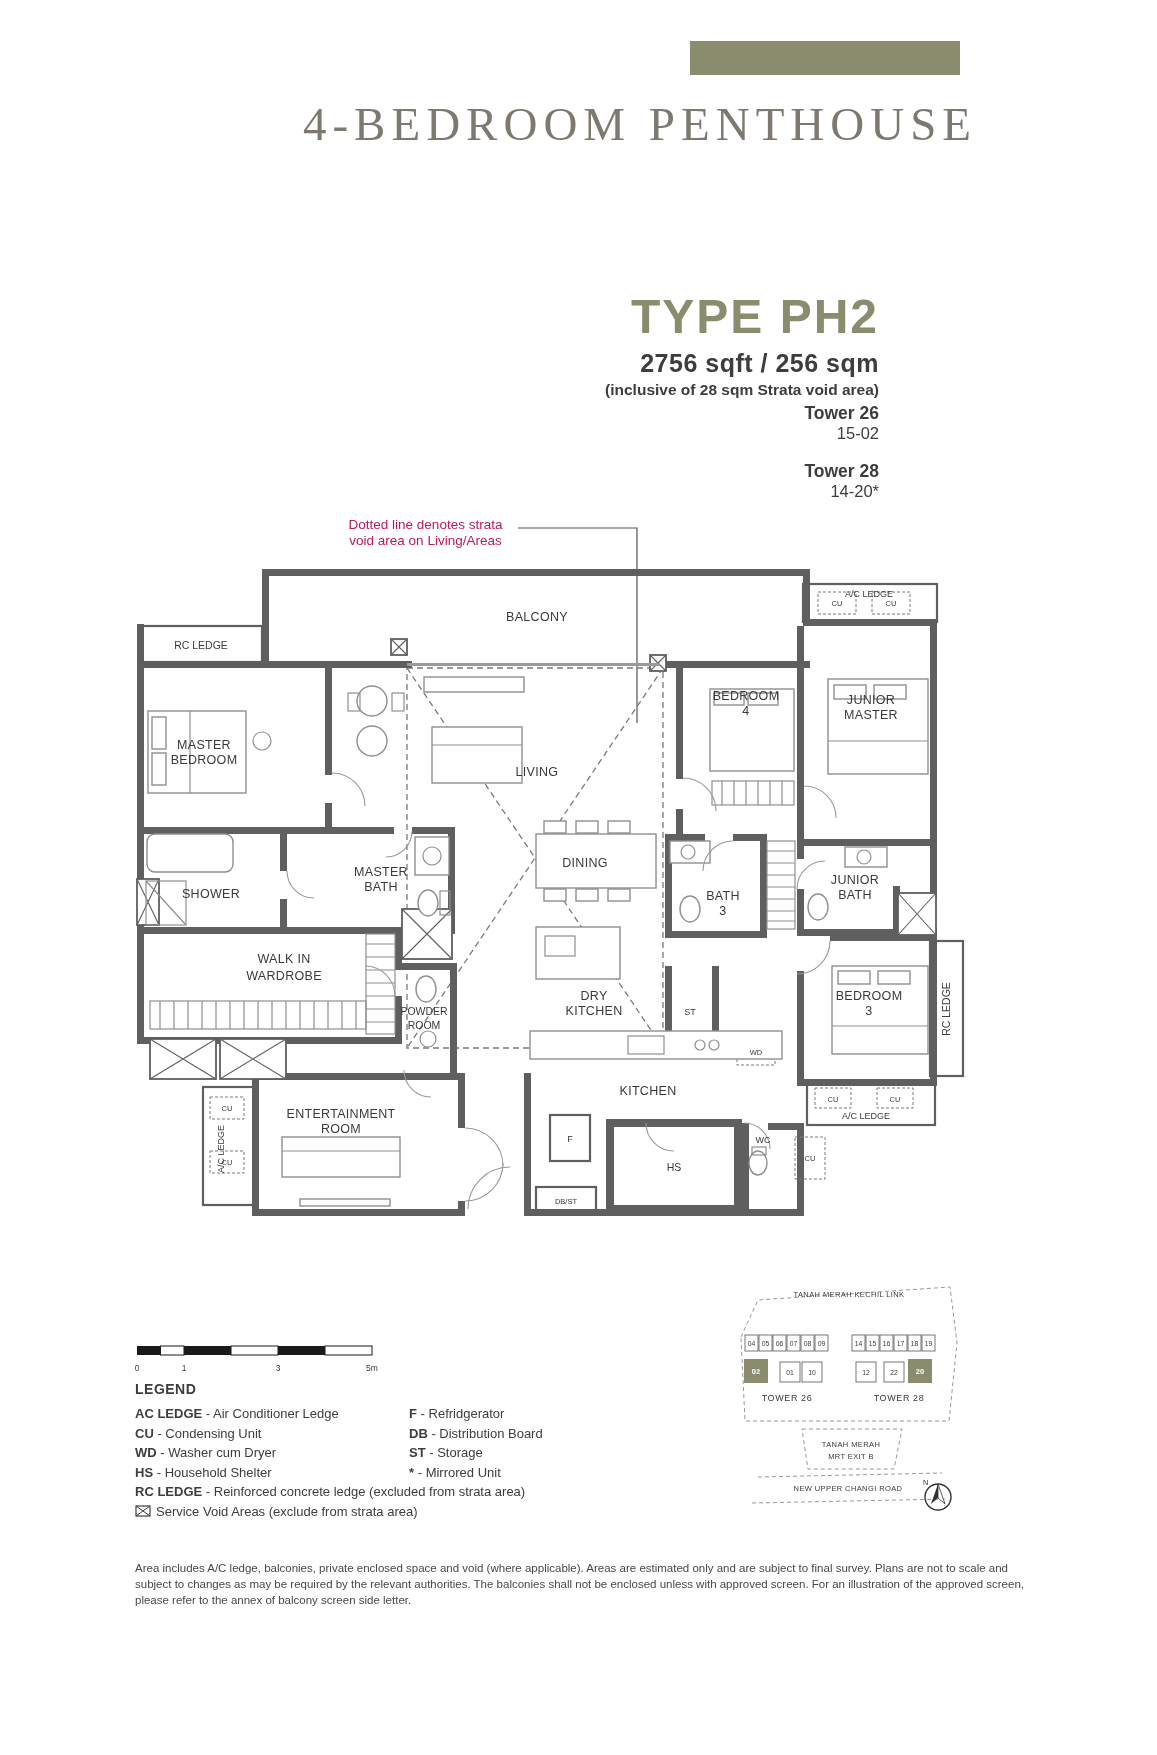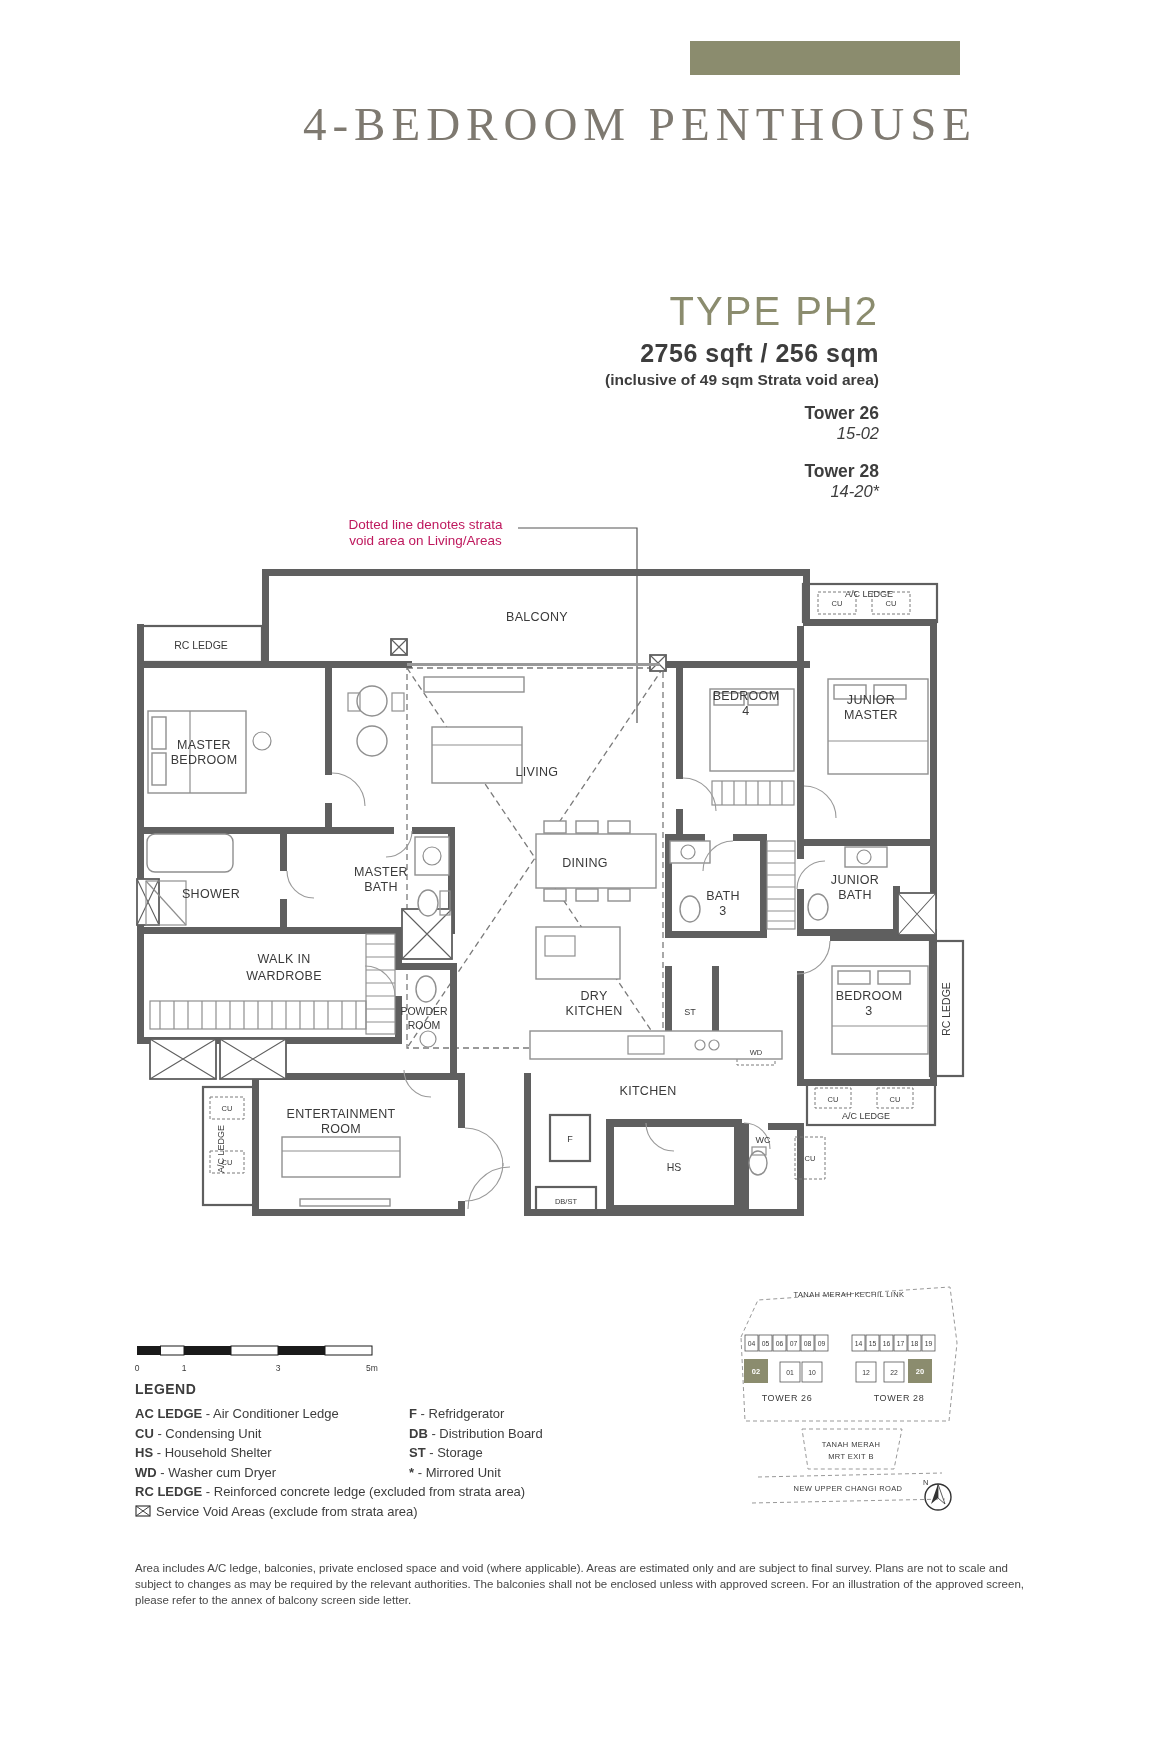--- a/index.html
+++ b/index.html
@@ -3,26 +3,26 @@
 <meta charset="utf-8">
 <style>
   html,body{margin:0;padding:0;background:#fff;}
   .page{position:relative;width:1073px;height:1755px;background:#fff;overflow:hidden;
         font-family:"Liberation Sans",sans-serif;color:#3d3d3d;margin-top:41px;}
   .accent-bar{position:absolute;left:690px;top:0;width:270px;height:34px;background:#8b8c6e;}
   .title{position:absolute;left:205px;top:56px;width:870px;text-align:center;
          font-family:"Liberation Serif",serif;font-size:47px;letter-spacing:6px;
          color:#7e7970;font-weight:400;white-space:nowrap;}
   .type-block{position:absolute;right:194px;top:248px;text-align:right;}
-  .type-label{font-size:40px;font-weight:normal;letter-spacing:2px;color:#8b8c6e;}
+  .type-label{font-size:48px;font-weight:bold;letter-spacing:2px;color:#8b8c6e;}
   .area{font-size:25px;font-weight:bold;color:#3d3d3d;margin-top:5px;letter-spacing:0.5px;}
   .area-note{font-size:15.5px;font-weight:bold;color:#3d3d3d;margin-top:3px;}
   .tower-block{position:absolute;right:194px;top:362px;text-align:right;}
   .tower-name{font-size:17.5px;font-weight:bold;}
-  .tower-unit{font-size:16.5px;margin-bottom:18px;font-style:italic;}
+  .tower-unit{font-size:16.5px;margin-bottom:18px;}
   .annotation{position:absolute;left:333px;top:476px;width:185px;text-align:center;
               font-size:13.5px;color:#be185d;line-height:1.2;}
   .plan-svg{position:absolute;left:130px;top:470px;}
   .scale-svg{position:absolute;left:130px;top:1298px;}
   .site-svg{position:absolute;left:725px;top:1238px;}
   .legend{position:absolute;left:135px;top:1340px;width:620px;font-size:13px;color:#3d3d3d;}
   .legend-title{font-weight:bold;font-size:14px;letter-spacing:0.5px;margin-bottom:9px;}
   .legend-cols{position:relative;}
   .legend-col-left{position:absolute;left:0;top:0;width:620px;}
   .legend-col-right{position:absolute;left:274px;top:0;width:300px;}
@@ -57,21 +57,21 @@
 
 <div class="page">
 
   <div class="accent-bar"></div>
 
   <div class="title">4-BEDROOM PENTHOUSE</div>
 
   <div class="type-block">
     <div class="type-label">TYPE PH2</div>
     <div class="area">2756 sqft / 256 sqm</div>
-    <div class="area-note">(inclusive of 49 sqm Strata void area)</div>
+    <div class="area-note">(inclusive of 28 sqm Strata void area)</div>
   </div>
 
   <div class="tower-block">
     <div class="tower-name">Tower 26</div>
     <div class="tower-unit">15-02</div>
     <div class="tower-name">Tower 28</div>
     <div class="tower-unit">14-20*</div>
   </div>
 
   <div class="annotation">
@@ -335,22 +335,22 @@
     <text x="278" y="1330" class="sb-lbl">3</text>
     <text x="372" y="1330" class="sb-lbl">5m</text>
   </svg>
 
   <div class="legend">
     <div class="legend-title">LEGEND</div>
     <div class="legend-cols">
       <div class="legend-col-left">
         <div class="legend-row"><b>AC LEDGE</b> <span>- Air Conditioner Ledge</span></div>
         <div class="legend-row"><b>CU</b> <span>- Condensing Unit</span></div>
+        <div class="legend-row"><b>WD</b> <span>- Washer cum Dryer</span></div>
         <div class="legend-row"><b>HS</b> <span>- Household Shelter</span></div>
-        <div class="legend-row"><b>WD</b> <span>- Washer cum Dryer</span></div>
         <div class="legend-row"><b>RC LEDGE</b> <span>- Reinforced concrete ledge (excluded from strata area)</span></div>
         <div class="legend-row">
           <svg class="legend-icon" width="16" height="12" viewBox="0 0 16 12">
             <rect x="1" y="1" width="14" height="10" fill="none" stroke="#3d3d3d" stroke-width="1.2"></rect>
             <path d="M1,1 L15,11 M15,1 L1,11" stroke="#3d3d3d" stroke-width="1"></path>
           </svg><span>Service Void Areas (exclude from strata area)</span>
         </div>
       </div>
       <div class="legend-col-right">
         <div class="legend-row"><b>F</b> <span>- Refridgerator</span></div>

